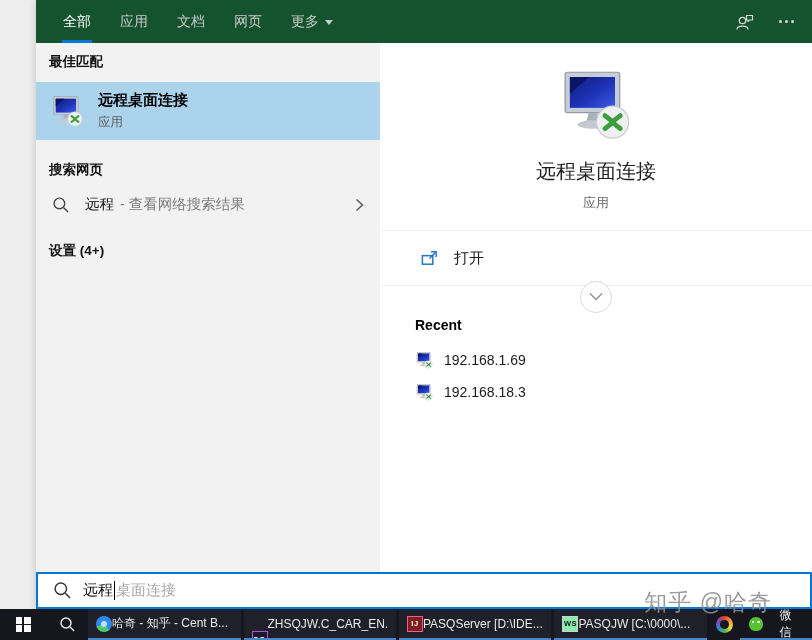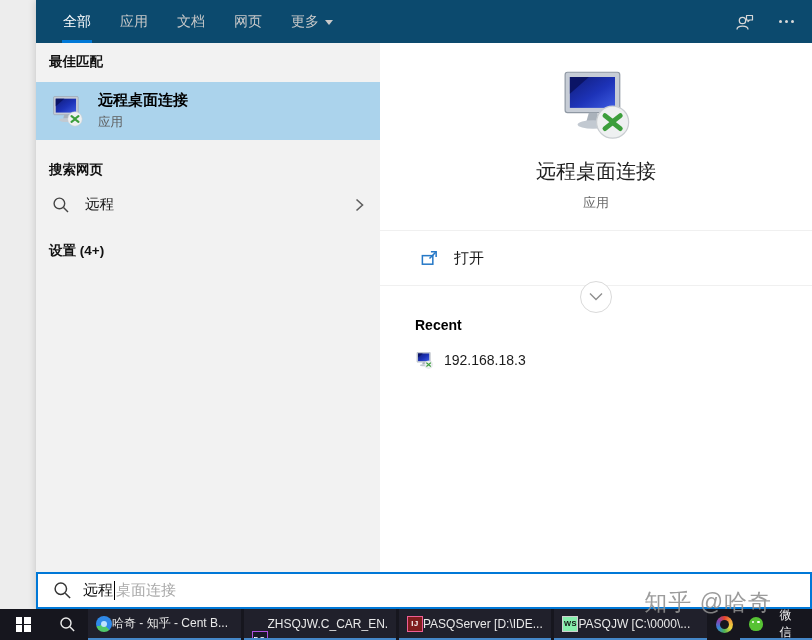--- a/index.html
+++ b/index.html
@@ -4,21 +4,21 @@
 <style>
   html,body{margin:0;padding:0;background:#dcdcdc;}
   .screen{
     position:relative;width:812px;height:640px;overflow:hidden;
     background:#ededed;
     font-family:"Liberation Sans","DejaVu Sans",sans-serif;
     -webkit-font-smoothing:antialiased;
   }
   
   .flyout{position:absolute;left:36px;top:0;width:776px;height:610px;background:#f2f2f2;box-shadow:0 0 8px rgba(0,0,0,.18);}
-  .flyout-header{position:absolute;left:0;top:0;width:776px;height:43px;background:#0c4a6e;display:flex;align-items:stretch;padding-left:26px;box-sizing:border-box;}
+  .flyout-header{position:absolute;left:0;top:0;width:776px;height:43px;background:#14532d;display:flex;align-items:stretch;padding-left:26px;box-sizing:border-box;}
   .tab{position:relative;margin-right:27px;padding:13px 1px 10px;font-size:14px;color:#c9c9c9;cursor:default;white-space:nowrap;}
   .tab.active{color:#ffffff;}
   .tab.active::after{content:"";position:absolute;left:0;right:0;bottom:0;height:3px;background:#0078d7;}
   .tab .dd-arrow{display:inline-block;width:0;height:0;border-left:4px solid transparent;border-right:4px solid transparent;border-top:5px solid #c9c9c9;margin-left:6px;vertical-align:middle;}
   .header-icons{position:absolute;right:18px;top:0;height:43px;display:flex;align-items:center;gap:24px;}
   .dots{display:flex;gap:3px;}
   .dots i{width:3px;height:3px;border-radius:50%;background:#d8d8d8;}
   
   .left-panel{position:absolute;left:0;top:43px;width:344px;height:529px;background:#f2f2f2;}
   .section-heading{padding:10px 13px 7px;font-size:13.5px;font-weight:700;color:#111;}
@@ -137,20 +137,21 @@
       </div>
 
       <div class="section-heading web-heading">搜索网页</div>
 
       <div class="suggest-row">
         <svg width="18" height="18" viewBox="0 0 18 18">
           <circle cx="7.4" cy="7.4" r="5.3" stroke="#454545" stroke-width="1.4" fill="none"></circle>
           <line x1="11.5" y1="11.5" x2="16" y2="16" stroke="#454545" stroke-width="1.4"></line>
         </svg>
         <span class="suggest-text">远程</span>
+        <span class="suggest-text suggest-hint">- 查看网络搜索结果</span>
         <svg class="suggest-chevron" width="18" height="18" viewBox="0 0 18 18">
           <path d="M6.5 3.5 l6 5.5 -6 5.5" stroke="#5f5f5f" stroke-width="1.6" fill="none"></path>
         </svg>
       </div>
 
       <div class="section-heading settings-heading">设置 (4+)</div>
     </div>
 
     <div class="right-panel">
       <div class="hero">
@@ -172,20 +173,26 @@
 
       <div class="expand-circle">
         <svg width="16" height="10" viewBox="0 0 16 10">
           <path d="M2 1.5 l6 6 6-6" stroke="#8f8f8f" stroke-width="1.4" fill="none"></path>
         </svg>
       </div>
 
       <div class="recent-heading">Recent</div>
 
       <div class="recent-list">
+        <div class="recent-row">
+          <svg width="19" height="17" viewBox="0 0 64 58">
+              <use href="#rdpico"></use>
+            </svg>
+          <span class="lbl">192.168.1.69</span>
+        </div>
         <div class="recent-row">
           <svg width="19" height="17" viewBox="0 0 64 58">
               <use href="#rdpico"></use>
             </svg>
           <span class="lbl">192.168.18.3</span>
         </div>
       </div>
     </div>
   </div>
 

